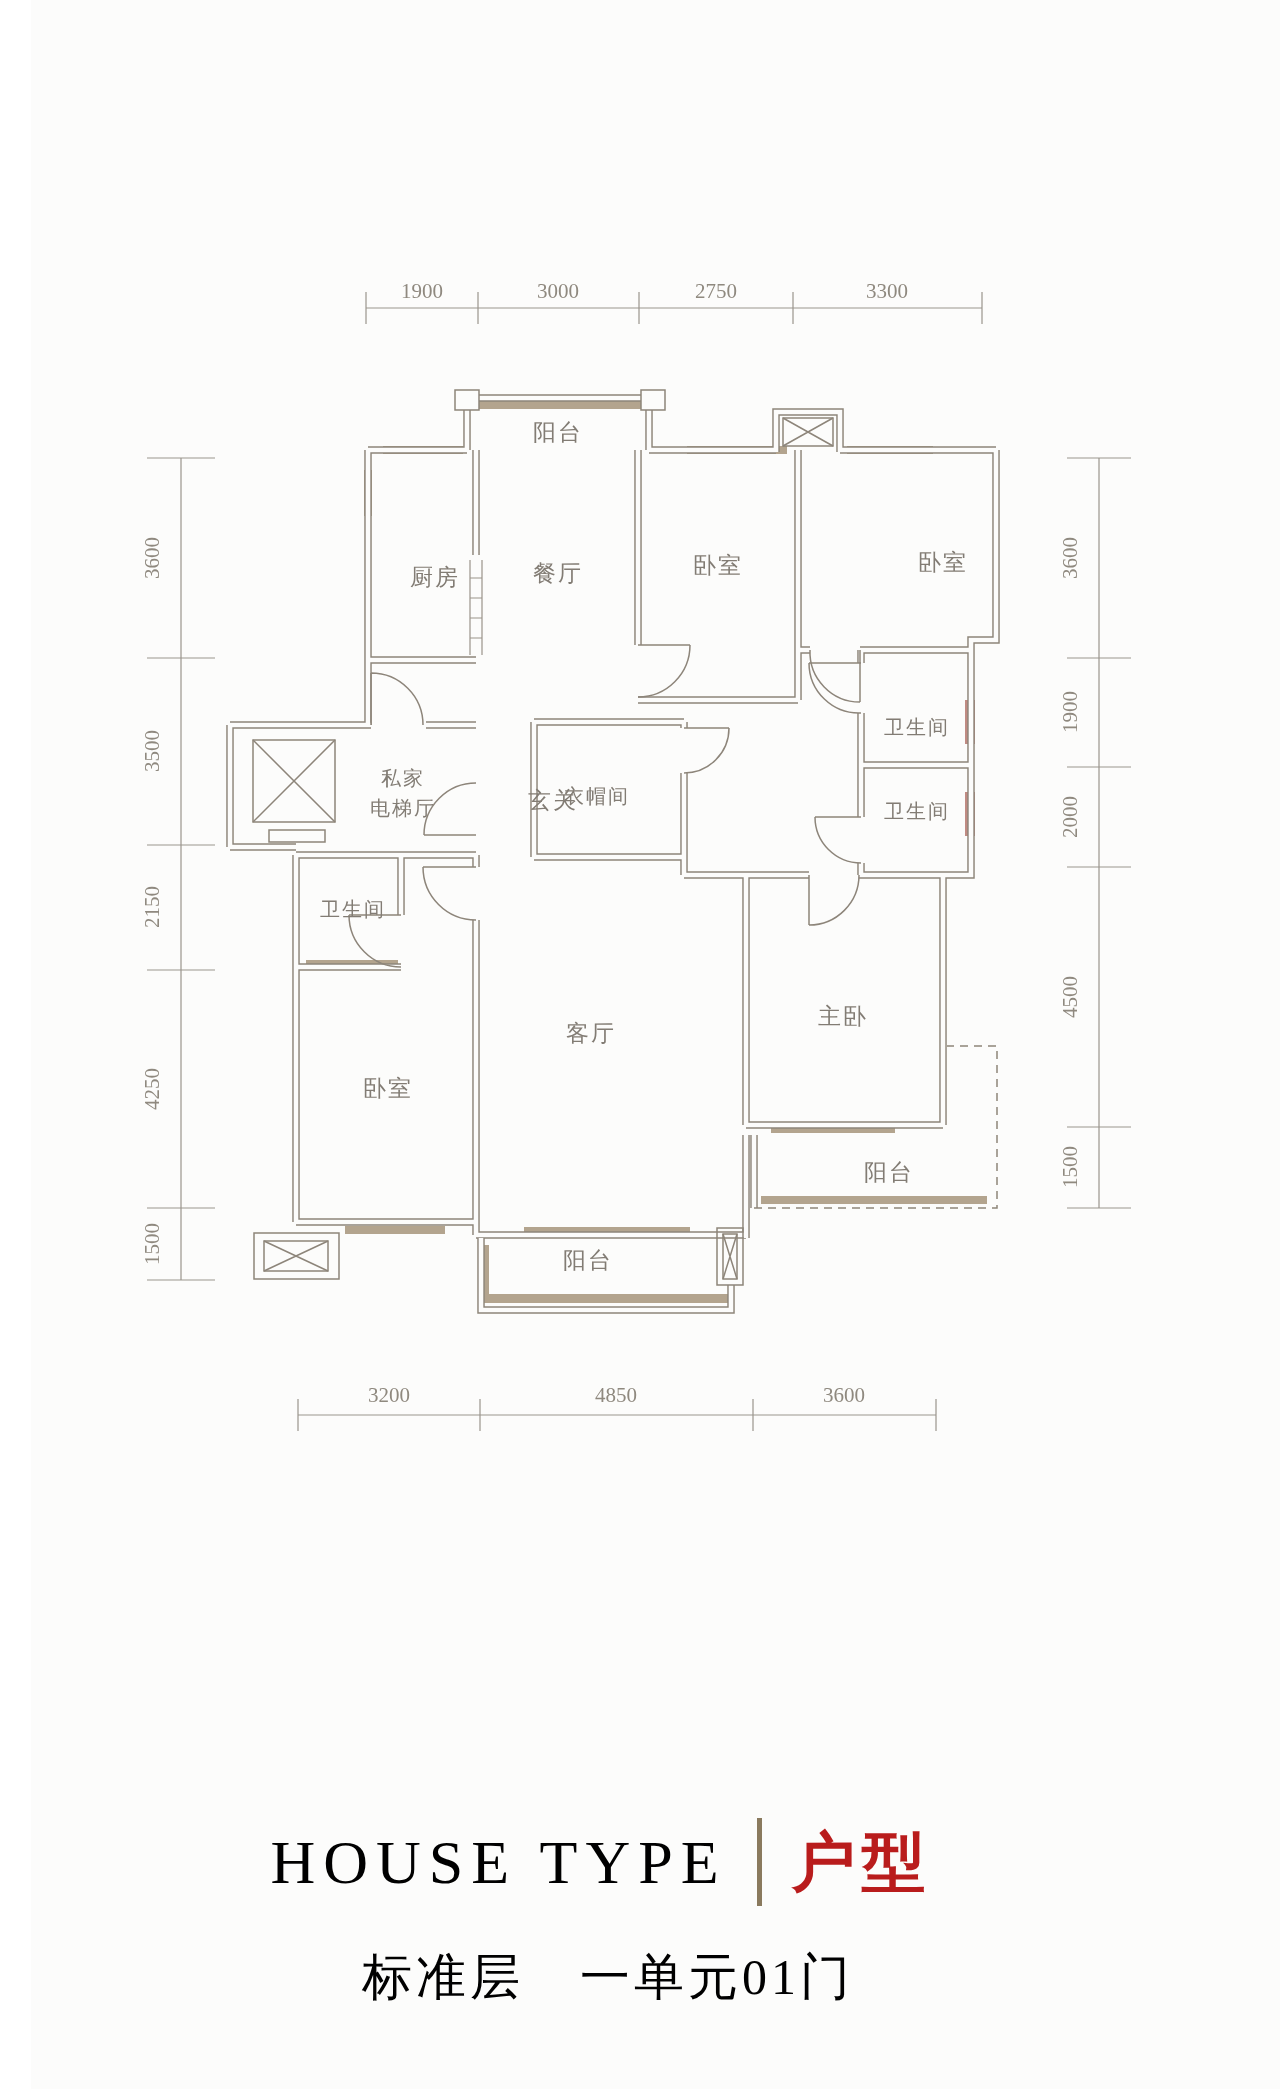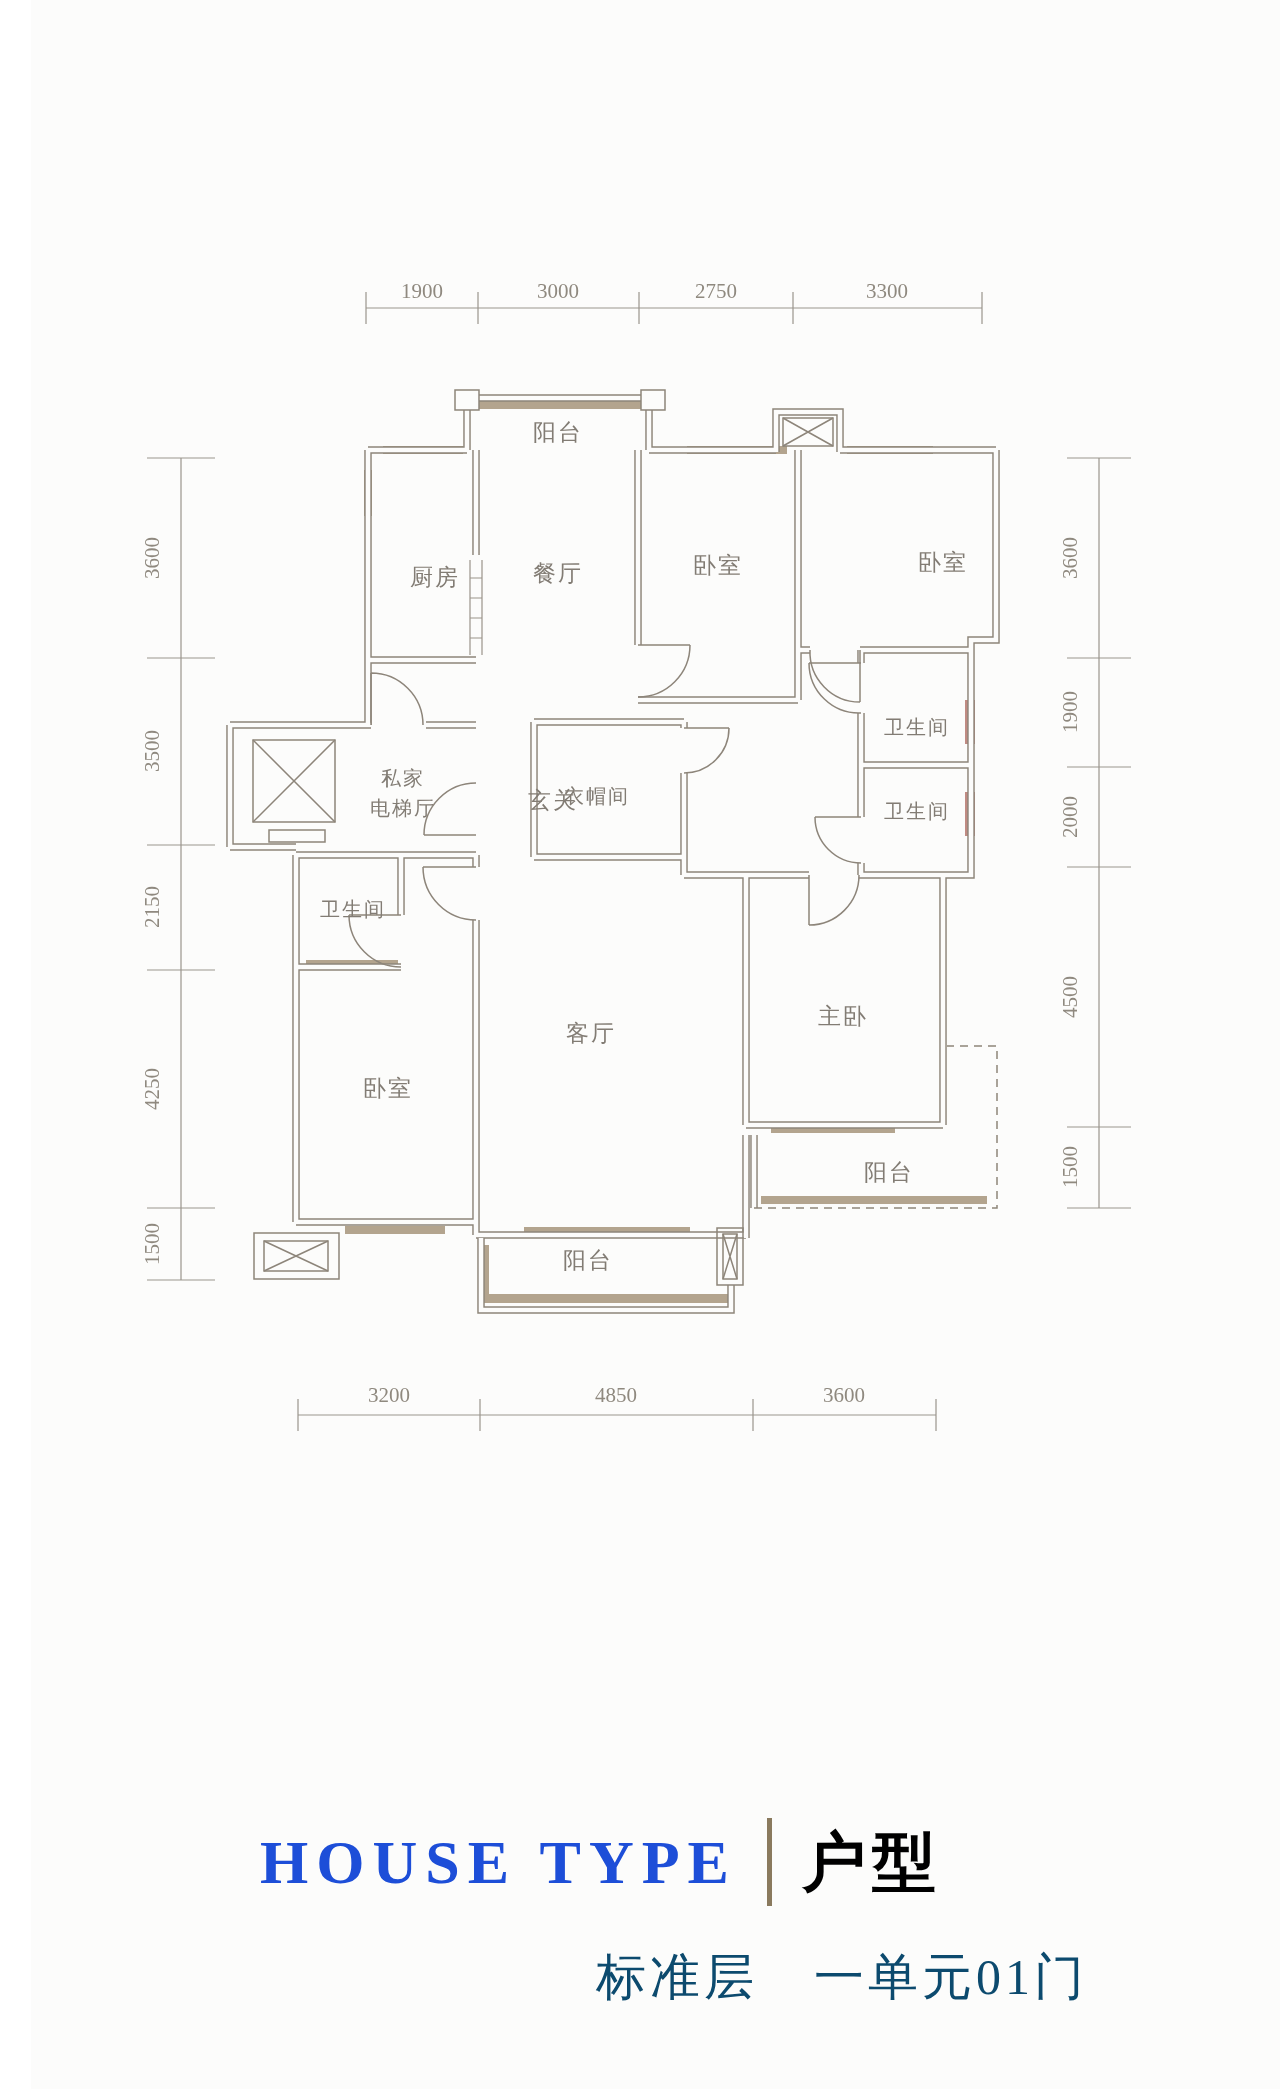--- a/index.html
+++ b/index.html
@@ -12,25 +12,25 @@
   .thin-l{stroke:#9a938a;stroke-width:1.2;fill:none;}
   .dash{stroke:#8d857a;stroke-width:1.5;fill:none;stroke-dasharray:8 6;}
   .band{fill:#b3a48e;}
   .redband{fill:#b5776d;opacity:.85;}
   .pier{fill:#fcfcfb;stroke:#8d857a;stroke-width:1.5;}
   .dimline{stroke:#9a958d;stroke-width:1.2;fill:none;}
   .dimtext{font-family:"Liberation Serif","DejaVu Serif",serif;font-size:21px;fill:#8f897f;}
   .room{font-family:"Liberation Serif","DejaVu Serif",serif;font-size:23px;fill:#827c74;letter-spacing:2px;}
   .room-sm{font-size:20px;}
   .title-row{position:absolute;left:90px;top:1818px;width:960px;display:flex;justify-content:center;align-items:center;gap:30px;}
-  .title-en{font-size:62px;letter-spacing:8px;color:#1d4ed8;font-weight:700;}
+  .title-en{font-size:62px;letter-spacing:8px;color:#000000;font-weight:400;}
   .title-bar{width:5px;height:88px;background:#8a7a5e;}
-  .title-zh{font-size:64px;font-weight:700;color:#000000;letter-spacing:6px;}
-  .subtitle-row{position:absolute;left:97px;top:1944px;width:960px;display:flex;justify-content:flex-end;gap:56px;
-        font-size:50px;color:#0c4a6e;letter-spacing:4px;}
+  .title-zh{font-size:64px;font-weight:700;color:#b91c1c;letter-spacing:6px;}
+  .subtitle-row{position:absolute;left:97px;top:1944px;width:960px;display:flex;justify-content:center;gap:56px;
+        font-size:50px;color:#000000;letter-spacing:4px;}
 </style>
 </head>
 <body>
 
 <div class="page">
 
   <svg width="1280" height="1540" viewBox="0 0 1280 1540">
 
     <defs>
       <path id="walls" d="

